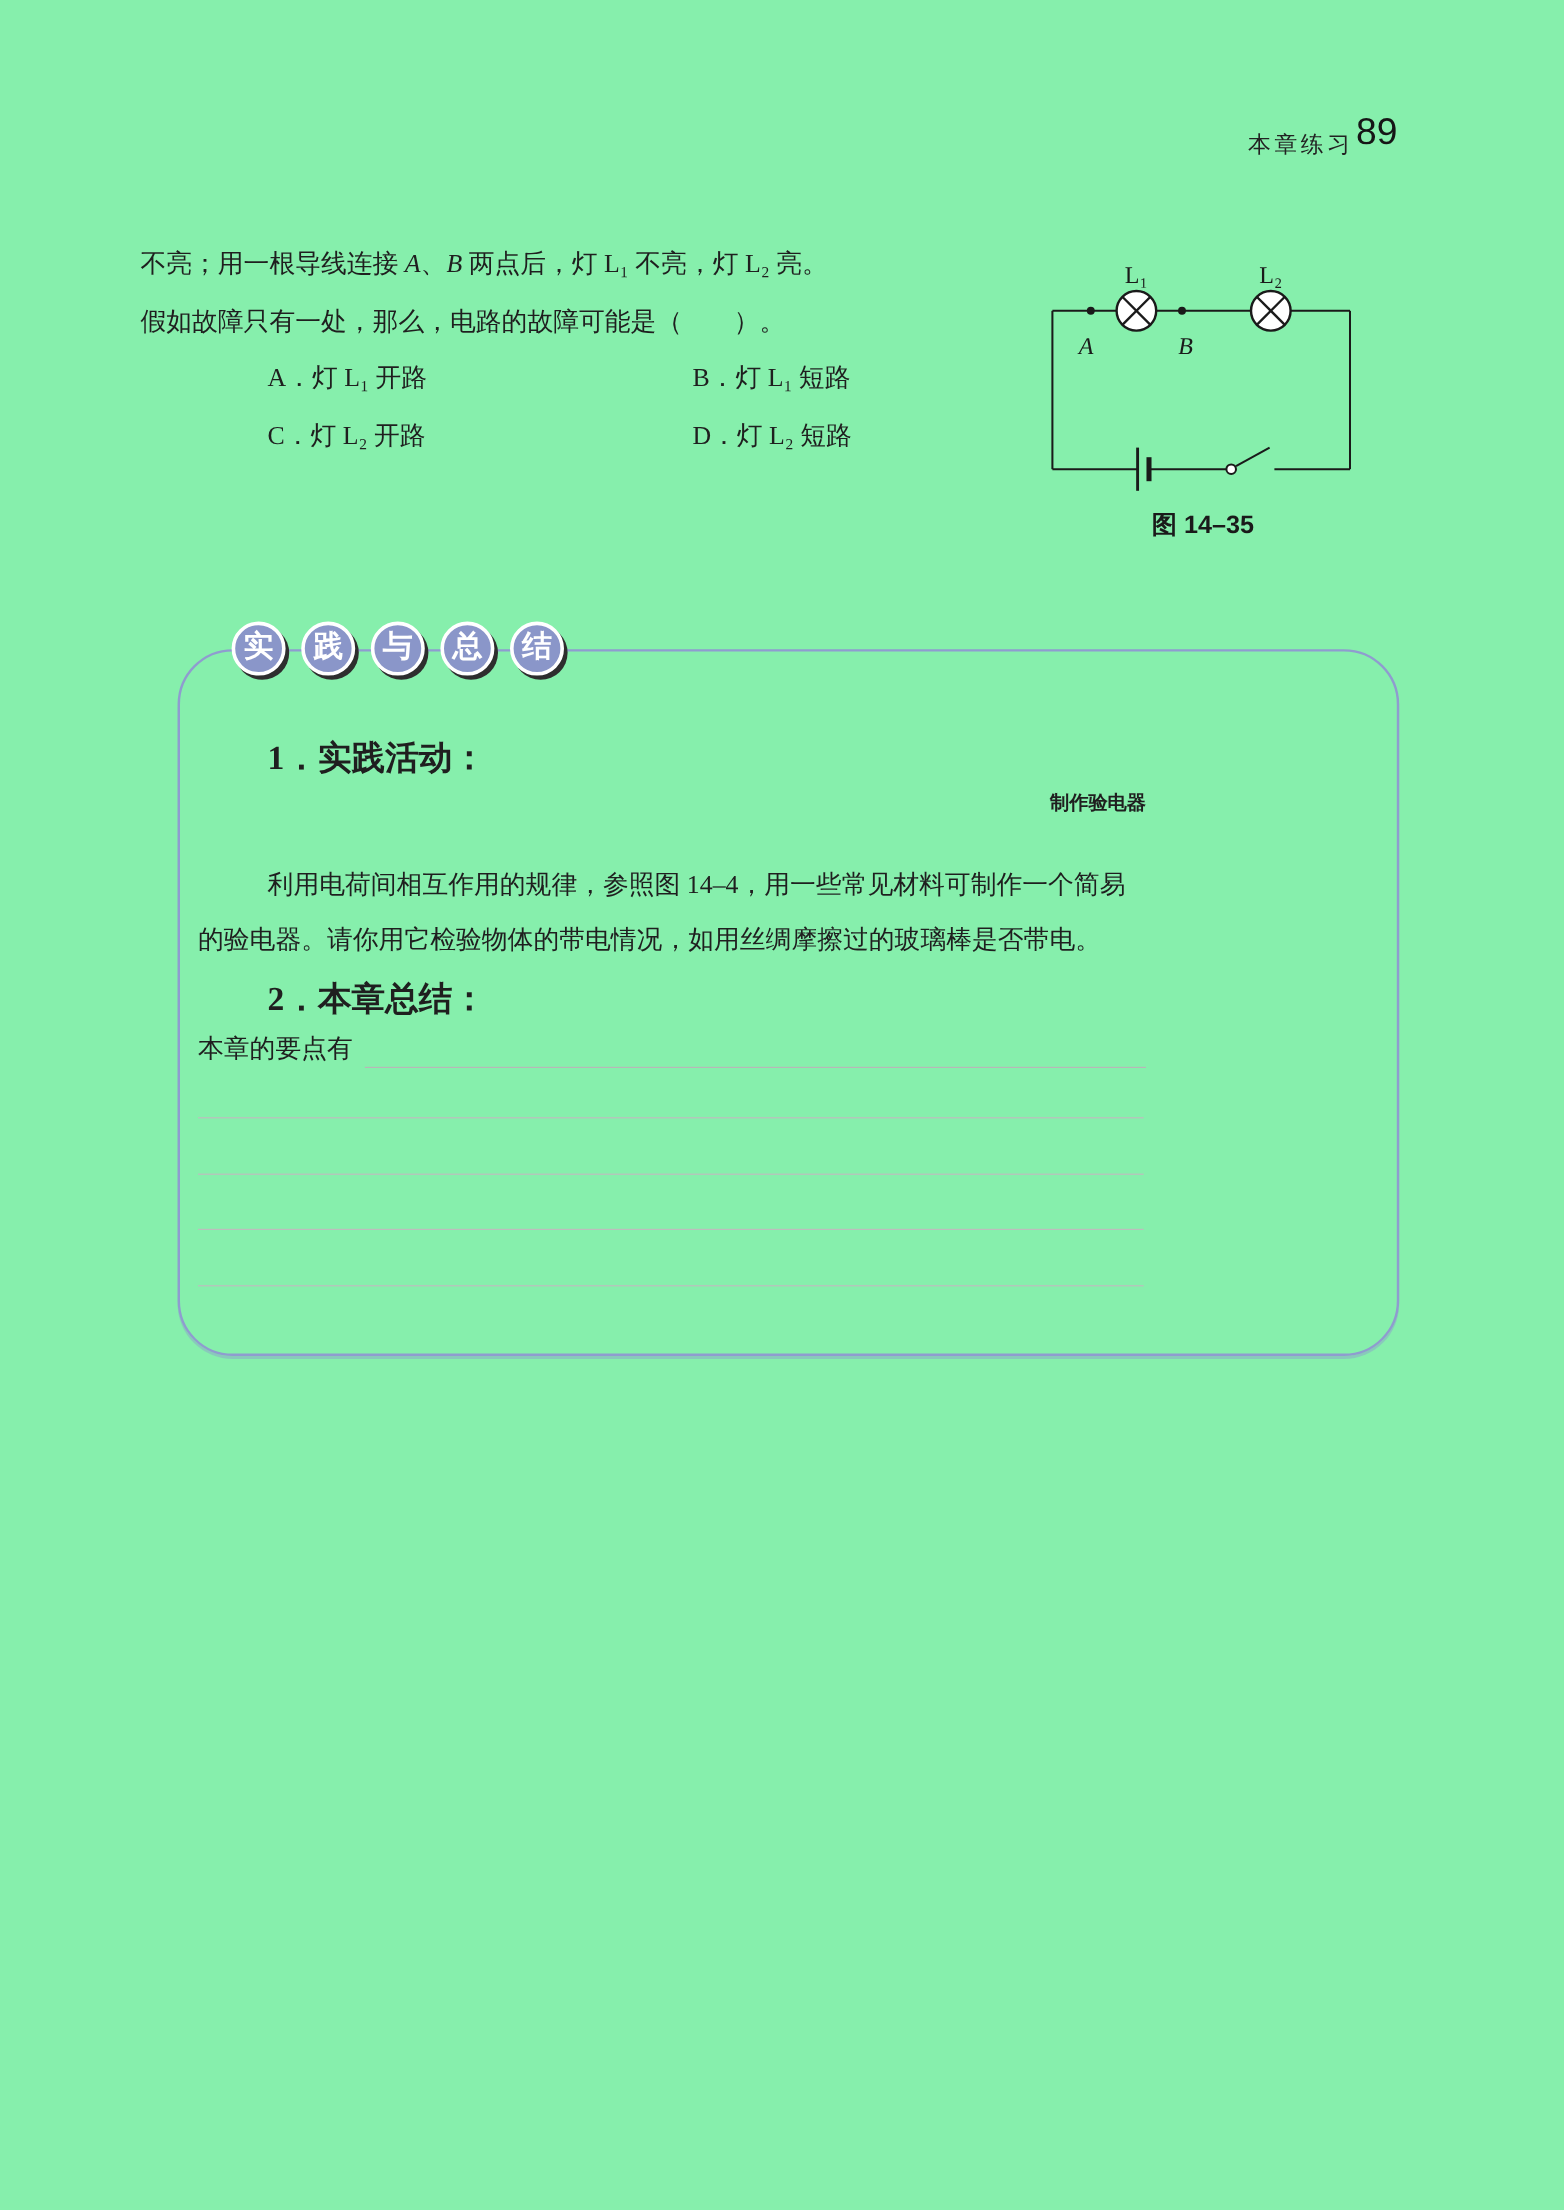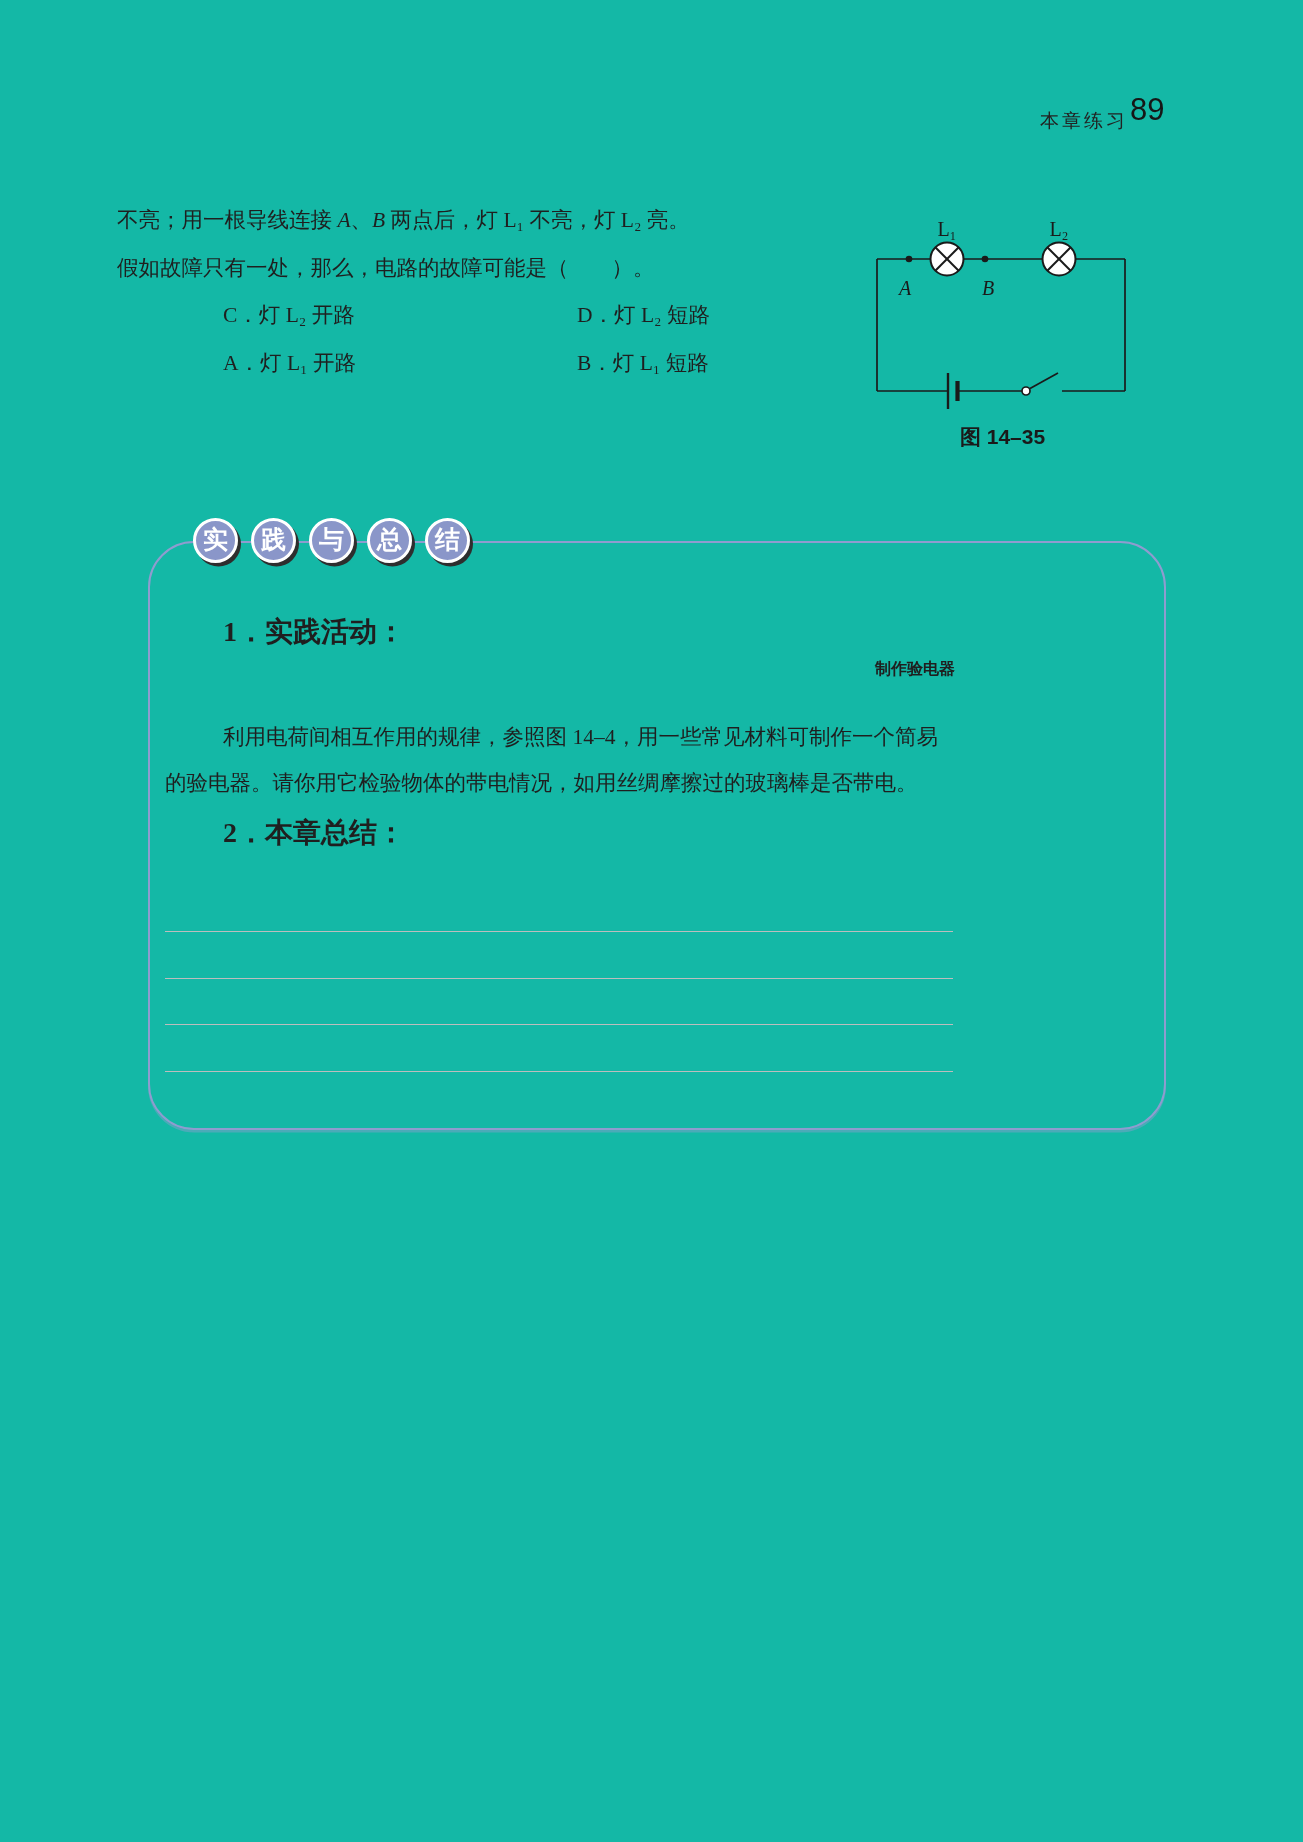--- a/index.html
+++ b/index.html
@@ -1,17 +1,17 @@
 <!DOCTYPE html>
 <html lang="zh" style="--accent: #8f9ccf; --badge: #8a96c9;"><head>
 <meta charset="utf-8">
 <style>
   html,body{margin:0;padding:0;background:#ffffff;}
   #page{
-    position:relative;width:1303px;height:1842px;background:#14b8a6;
+    position:relative;width:1303px;height:1842px;background:#86efac;
     font-family:"Liberation Serif","DejaVu Serif",serif;color:#1f1f1f;overflow:hidden;text-decoration:underline;
   }
   
   .hdr-label{position:absolute;left:1040px;top:108px;font-size:19px;letter-spacing:3px;color:#222;}
   .hdr-num{position:absolute;left:1130px;top:92px;font-size:31px;
     font-family:"Liberation Sans","DejaVu Sans",sans-serif;color:#161616;}
   
   .q7{position:absolute;left:117px;top:197px;width:710px;font-size:21.5px;line-height:47.5px;}
   .q7 .line{height:47.5px;white-space:nowrap;}
   .q7 .indent{padding-left:73px;}
@@ -49,26 +49,26 @@
 
 <div id="page">
 
   <div class="hdr-label">本章练习</div>
   <div class="hdr-num">89</div>
 
   <div class="q7">
     <div class="line"><span>不亮；用一根导线连接 </span><span class="pt">A</span><span>、</span><span class="pt">B</span><span> 两点后，灯 L₁ 不亮，灯 L₂ 亮。</span></div>
     <div class="line">假如故障只有一处，那么，电路的故障可能是（　　）。</div>
     <div class="optrow">
+      <span class="opt1">A．灯 L₁ 开路</span>
+      <span class="opt2">B．灯 L₁ 短路</span>
+    </div>
+    <div class="optrow">
       <span class="opt1">C．灯 L₂ 开路</span>
       <span class="opt2">D．灯 L₂ 短路</span>
-    </div>
-    <div class="optrow">
-      <span class="opt1">A．灯 L₁ 开路</span>
-      <span class="opt2">B．灯 L₁ 短路</span>
     </div>
   </div>
 
   <svg class="circuit" width="280" height="240" viewBox="0 0 280 240">
     <g stroke="#1a1a1a" stroke-width="1.7" fill="none">
       <line x1="17" y1="89" x2="265" y2="89"></line>
       <line x1="17" y1="89" x2="17" y2="221"></line>
       <line x1="265" y1="89" x2="265" y2="221"></line>
       <line x1="17" y1="221" x2="88" y2="221"></line>
       <line x1="99" y1="221" x2="162" y2="221"></line>
@@ -118,19 +118,23 @@
     <div class="badge">总</div>
     <div class="badge">结</div>
   </div>
 
   <div class="p-item" style="left:223px;top:613px;">1．实践活动：</div>
   <div class="p-title">制作验电器</div>
   <div class="p-body" style="left:223px;top:722px;">利用电荷间相互作用的规律，参照图 14–4，用一些常见材料可制作一个简易</div>
   <div class="p-body" style="left:165px;top:768px;text-align:right;">的验电器。请你用它检验物体的带电情况，如用丝绸摩擦过的玻璃棒是否带电。</div>
   <div class="p-item" style="left:223px;top:814px;">2．本章总结：</div>
 
+  <div class="summary-row">
+    <span class="lead">本章的要点有</span>
+    <div class="fill"></div>
+  </div>
 
   <div class="wline" style="top:931px;"></div>
   <div class="wline" style="top:978px;"></div>
   <div class="wline" style="top:1024px;"></div>
   <div class="wline" style="top:1071px;"></div>
 
 </div>
 
 </body></html>

